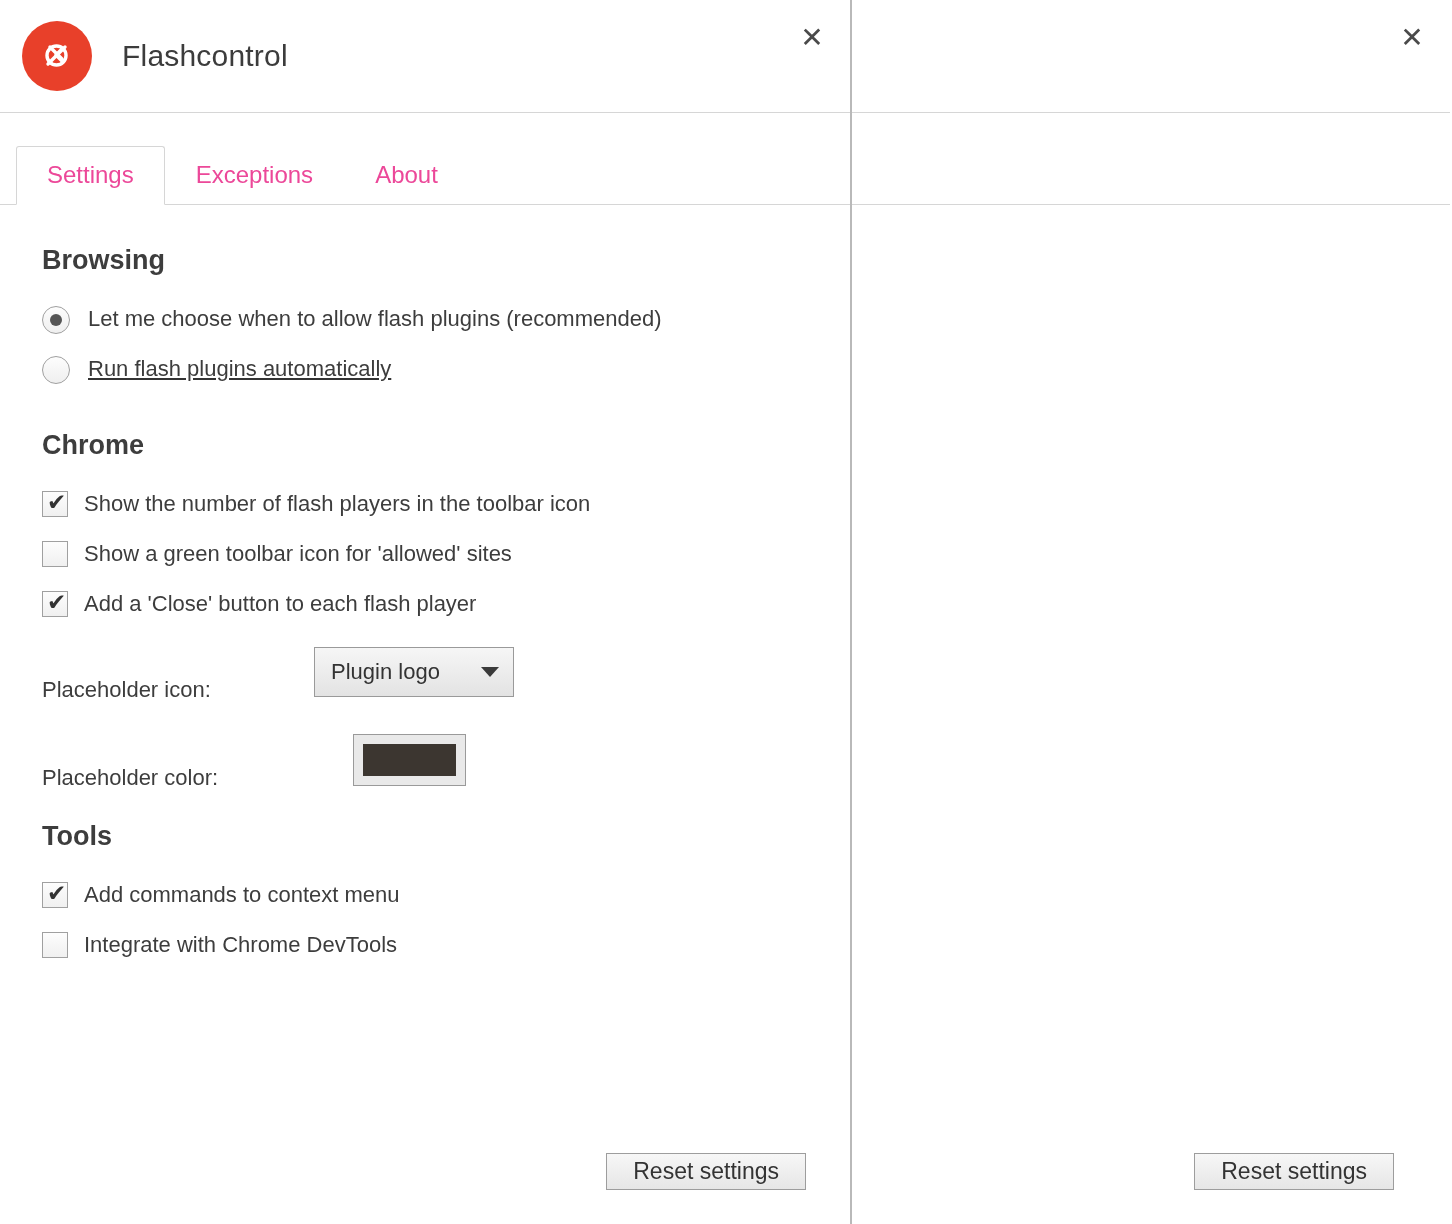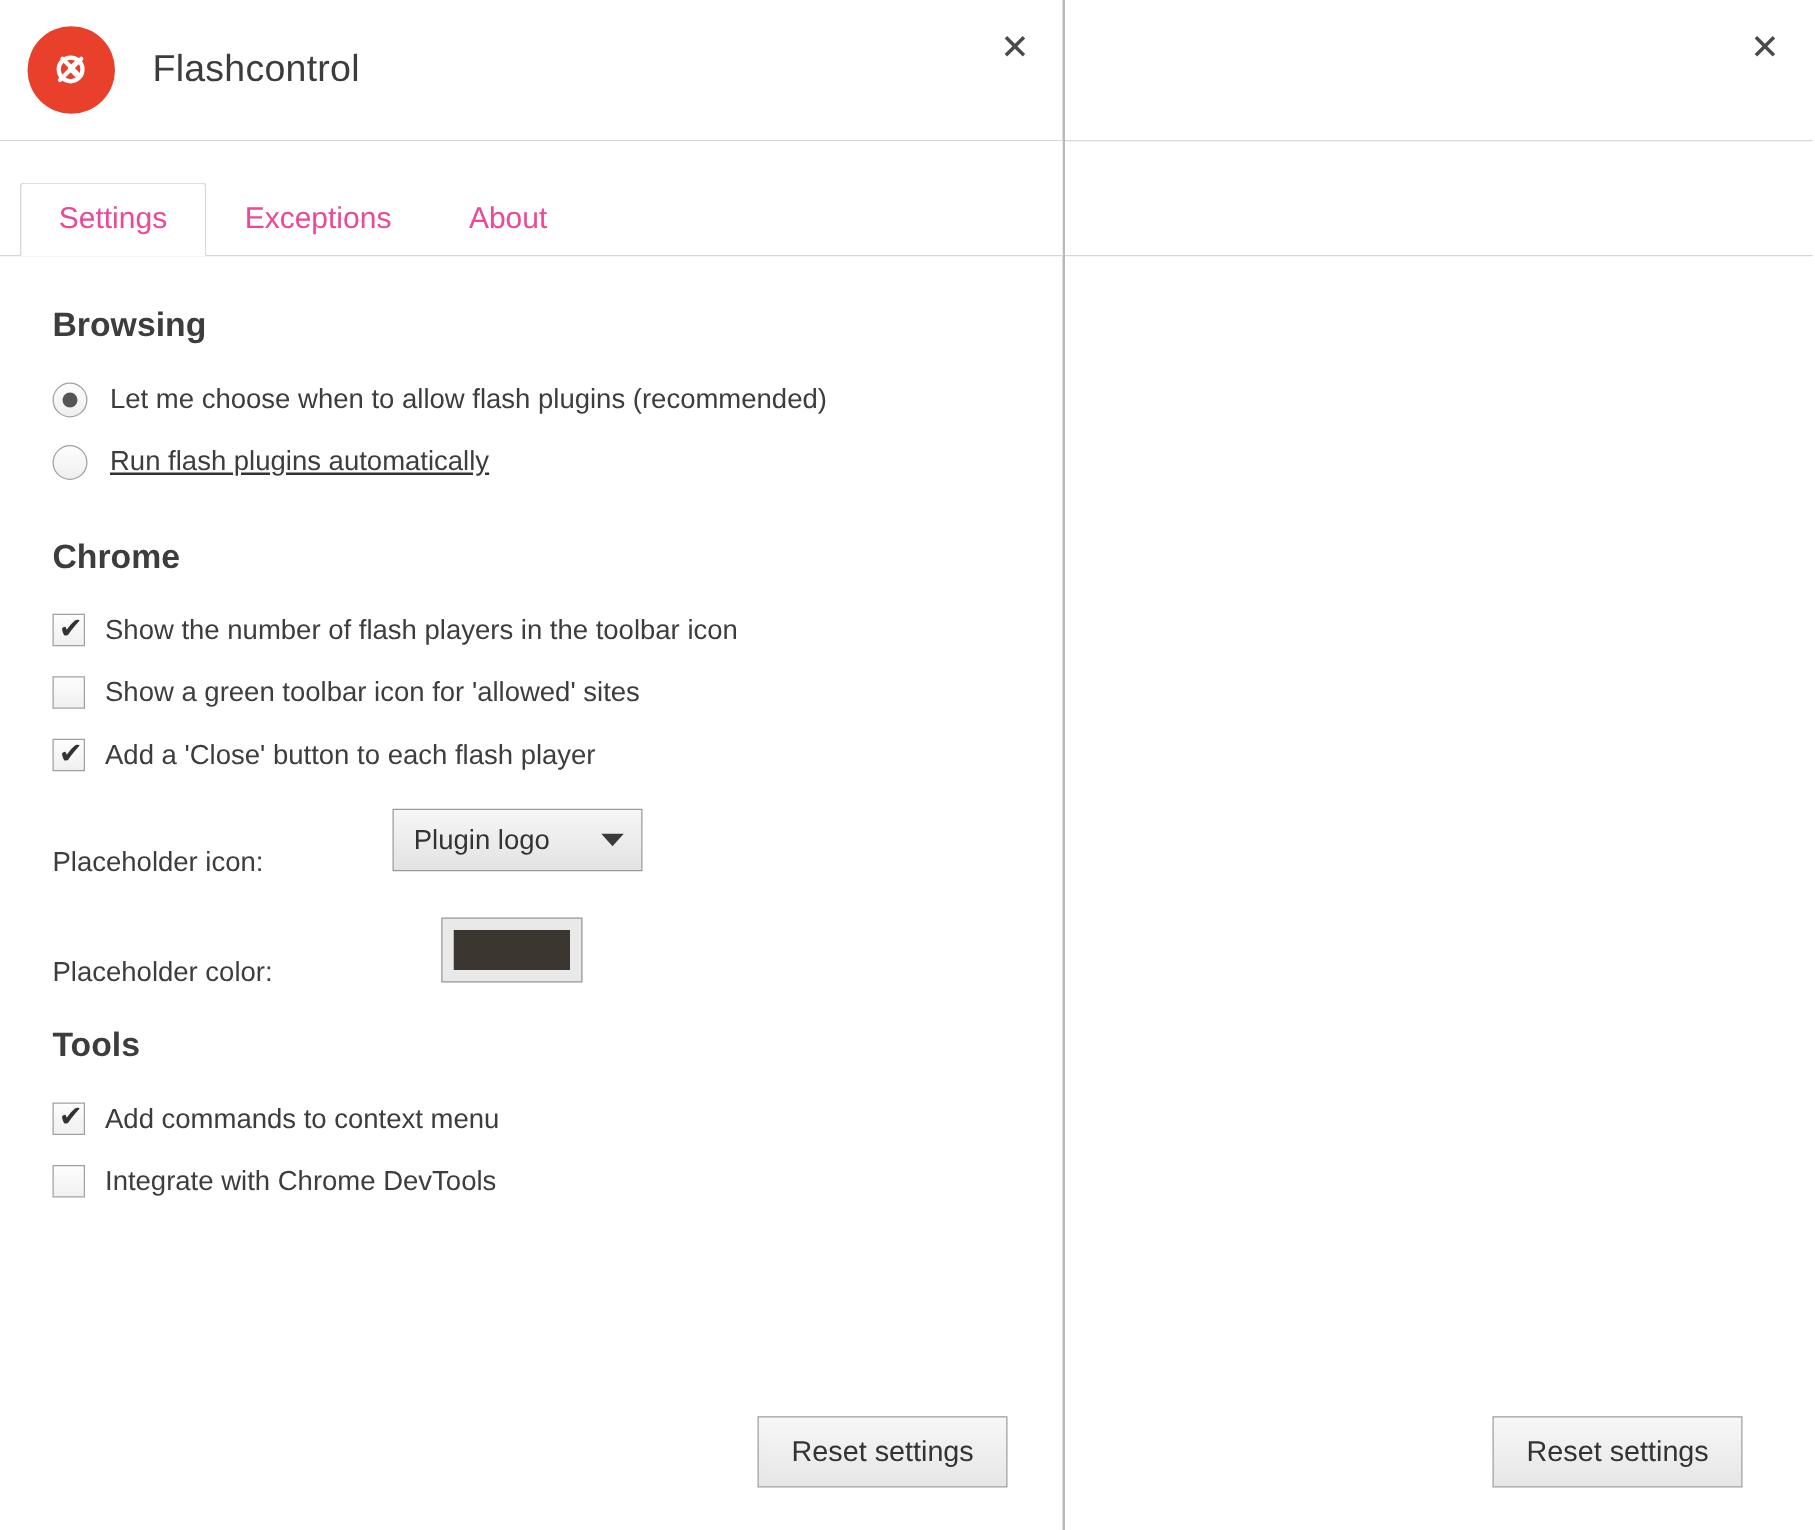--- a/index.html
+++ b/index.html
@@ -227,21 +227,21 @@
     background: #3c3630;
   }
   .row-select { margin-bottom: 26px; align-items: center; }
   .row-color { margin-bottom: 30px; align-items: center; gap: 39px; }
 
   .btn {
     border: 1px solid #9d9d9d;
     background: linear-gradient(#f7f7f7, #e6e6e6);
     font-size: 23px;
     color: #333333;
-    padding: 14px 26px;
+    padding: 4px 26px;
     cursor: pointer;
     font-family: "Liberation Sans", sans-serif;
   }
   .footer {
     position: absolute;
     right: 44px;
     bottom: 34px;
   }
 
   

